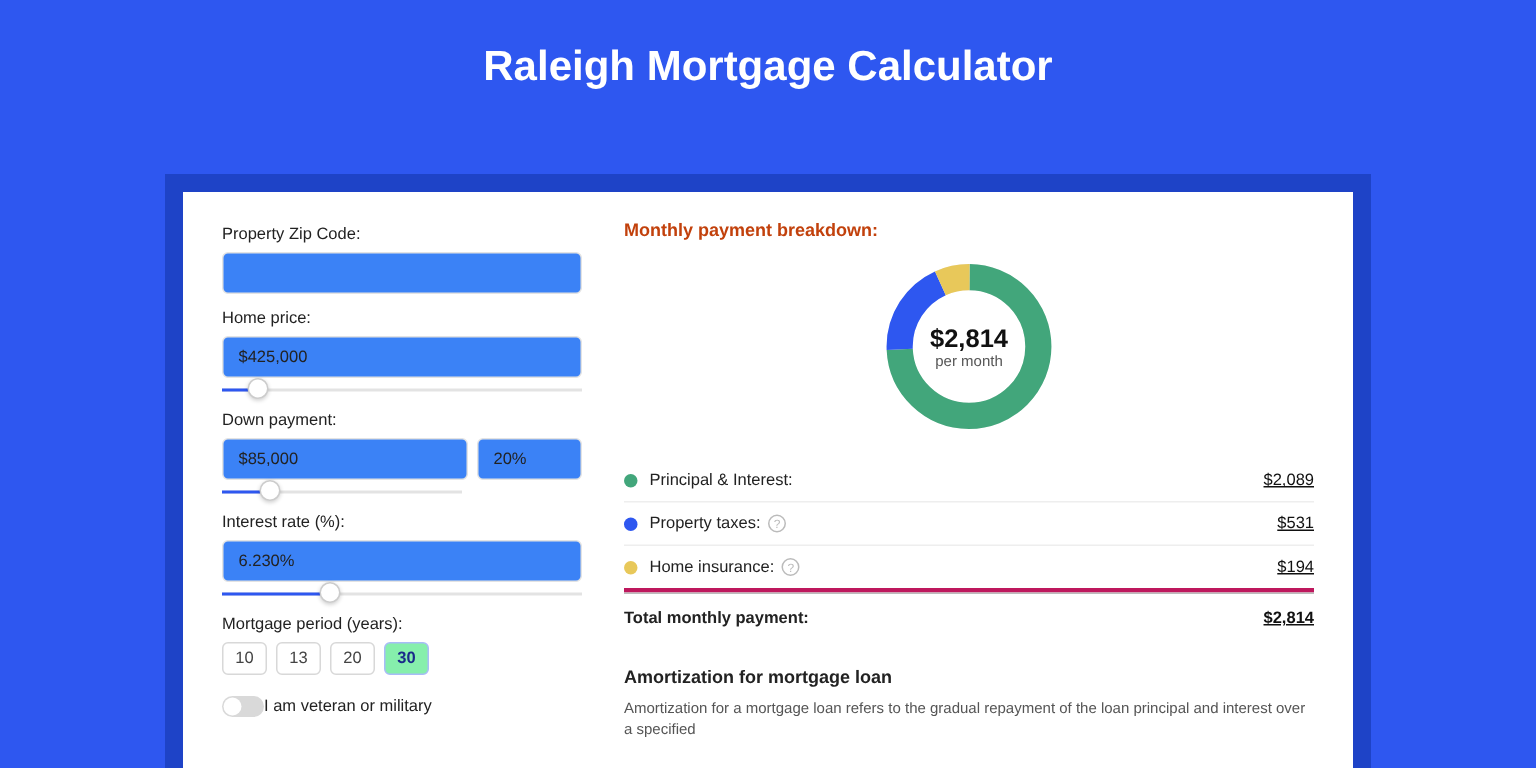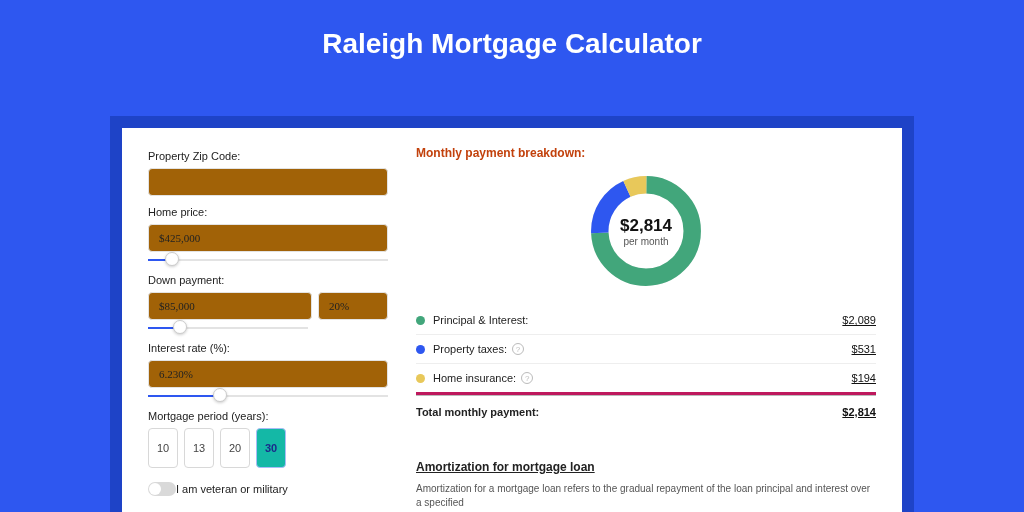--- a/index.html
+++ b/index.html
@@ -4,31 +4,31 @@
 <style>
   * { box-sizing: border-box; margin: 0; padding: 0; font-family: Arial, Helvetica, sans-serif; }
   body { width: 1024px; height: 512px; overflow: hidden; background: #2e57f0; }
   .title { color: #fff; text-align: center; font-size: 28px; font-weight: 700; margin-top: 28px; }
   .card-wrap { position: absolute; top: 116px; left: 110px; right: 110px; bottom: -40px; background: #1e43c7; padding: 12px 12px 0 12px; }
   .card { background: #fff; width: 100%; height: 100%; padding: 18px 26px; }
   .cols { display: flex; gap: 28px; }
   .left { width: 240px; flex: 0 0 240px; }
   .right { flex: 1; }
   .label { font-size: 11px; color: #222; margin-bottom: 6px; margin-top: 4px; }
-  .input { width: 100%; height: 28px; border: 1px solid #e3e3e3; border-radius: 4px; padding: 0 10px; font-size: 11px; color: #222; background: #a16207; font-family: Liberation Serif, serif; }
+  .input { width: 100%; height: 28px; border: 1px solid #e3e3e3; border-radius: 4px; padding: 0 10px; font-size: 11px; color: #222; background: #3b82f6; }
   .slider-track { position: relative; height: 12px; margin: 2px 0 8px 0; }
   .slider-line { position: absolute; top: 5px; left: 0; right: 0; height: 2px; background: #e3e3e3; }
   .slider-fill { position: absolute; top: 5px; left: 0; height: 2px; background: #2e57f0; }
   .slider-handle { position: absolute; top: -2px; width: 14px; height: 14px; border-radius: 50%; background: #fff; border: 1px solid #ccc; box-shadow: 0 1px 3px rgba(0,0,0,0.2); transform: translateX(-7px); }
   .row { display: flex; gap: 6px; }
   .row .input { flex: 1; }
   .row .input.small { width: 70px; flex: 0 0 70px; }
   .segments { display: flex; gap: 6px; margin-top: 4px; }
-  .seg { flex: 0 0 auto; min-width: 30px; height: 40px; display: flex; align-items: center; justify-content: center; font-size: 11px; border: 1px solid #d8d8d8; border-radius: 4px; color: #444; padding: 0 6px; cursor: pointer; }
-  .seg.active { background: #14b8a6; border-color: #a8bcf7; color: #1a2a8a; font-weight: 600; }
+  .seg { flex: 0 0 auto; min-width: 30px; height: 22px; display: flex; align-items: center; justify-content: center; font-size: 11px; border: 1px solid #d8d8d8; border-radius: 4px; color: #444; padding: 0 6px; cursor: pointer; }
+  .seg.active { background: #86efac; border-color: #a8bcf7; color: #1a2a8a; font-weight: 600; }
   .toggle-row { display: flex; align-items: center; gap: 0; margin-top: 14px; }
   .toggle { width: 28px; height: 14px; background: #d9d9d9; border-radius: 10px; position: relative; cursor: pointer; }
   .toggle::after { content: ""; position: absolute; left: 1px; top: 1px; width: 12px; height: 12px; background: #fff; border-radius: 50%; }
   .toggle-label { font-size: 11px; color: #222; }
   .section-title { font-size: 12px; font-weight: 700; color: #c2410c; }
   .donut-wrap { display: flex; justify-content: center; margin: 10px 0 14px 0; }
   .donut { position: relative; width: 122px; height: 122px; }
   .donut svg { width: 122px; height: 122px; }
   .donut-center { position: absolute; top: 0; left: 0; width: 100%; height: 100%; display: flex; flex-direction: column; align-items: center; justify-content: center; }
   .donut-value { font-size: 17px; font-weight: 700; color: #111; }
@@ -36,21 +36,21 @@
   .legend-row { display: flex; align-items: center; border-bottom: 1px solid #eee; padding: 8px 0; font-size: 11px; }
   .legend-row:last-of-type { border-bottom: 3px solid #be185d; }
   .legend-row.total { border-top: 1px solid #bbb; border-bottom: none; font-weight: 700; padding-top: 10px; }
   .dot { width: 9px; height: 9px; border-radius: 50%; margin-right: 8px; flex: 0 0 auto; }
   .dot.green { background: #42a67b; }
   .dot.blue { background: #2e57f0; }
   .dot.yellow { background: #e8c85a; }
   .legend-label { flex: 0 0 auto; color: #222; }
   .info { width: 12px; height: 12px; border: 1px solid #bbb; border-radius: 50%; color: #bbb; font-size: 8px; display: inline-flex; align-items: center; justify-content: center; margin-left: 5px; cursor: help; }
   .legend-val { margin-left: auto; color: #111; text-decoration: underline; }
-  .amort-title { font-size: 12px; font-weight: 700; color: #222; margin-top: 34px; text-decoration: underline; }
+  .amort-title { font-size: 12px; font-weight: 700; color: #222; margin-top: 18px; }
   .amort-text { font-size: 10px; color: #555; margin-top: 8px; line-height: 1.4; }
 </style>
 </head>
 <body>
 
 <div class="title">Raleigh Mortgage Calculator</div>
 
 <div class="card-wrap">
   <div class="card">
     <div class="cols">

